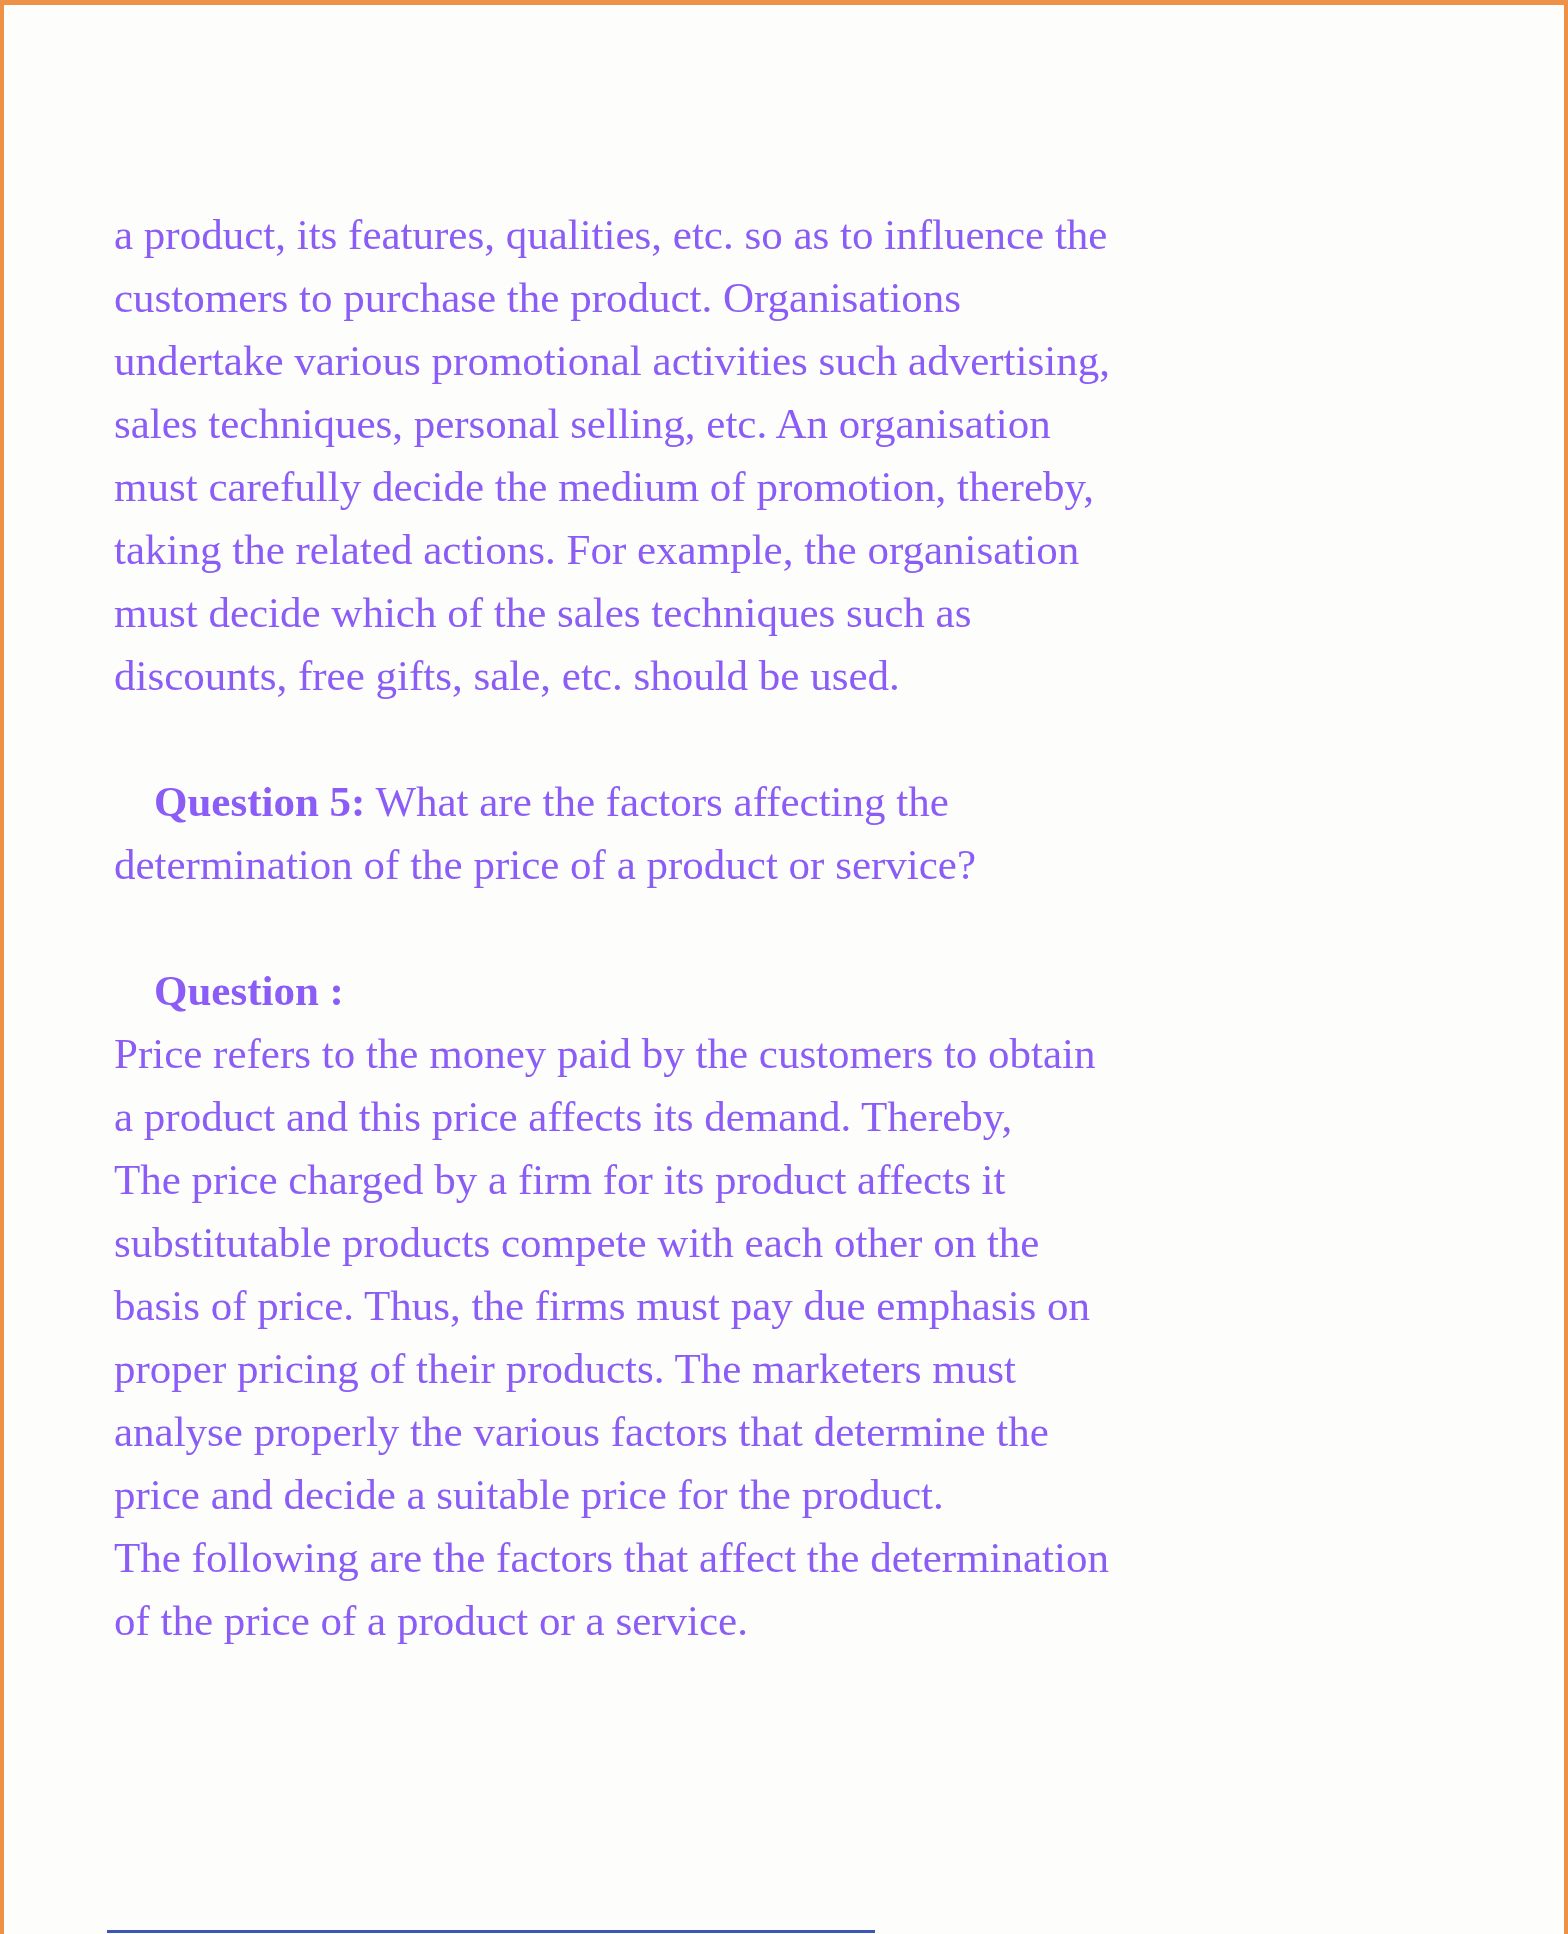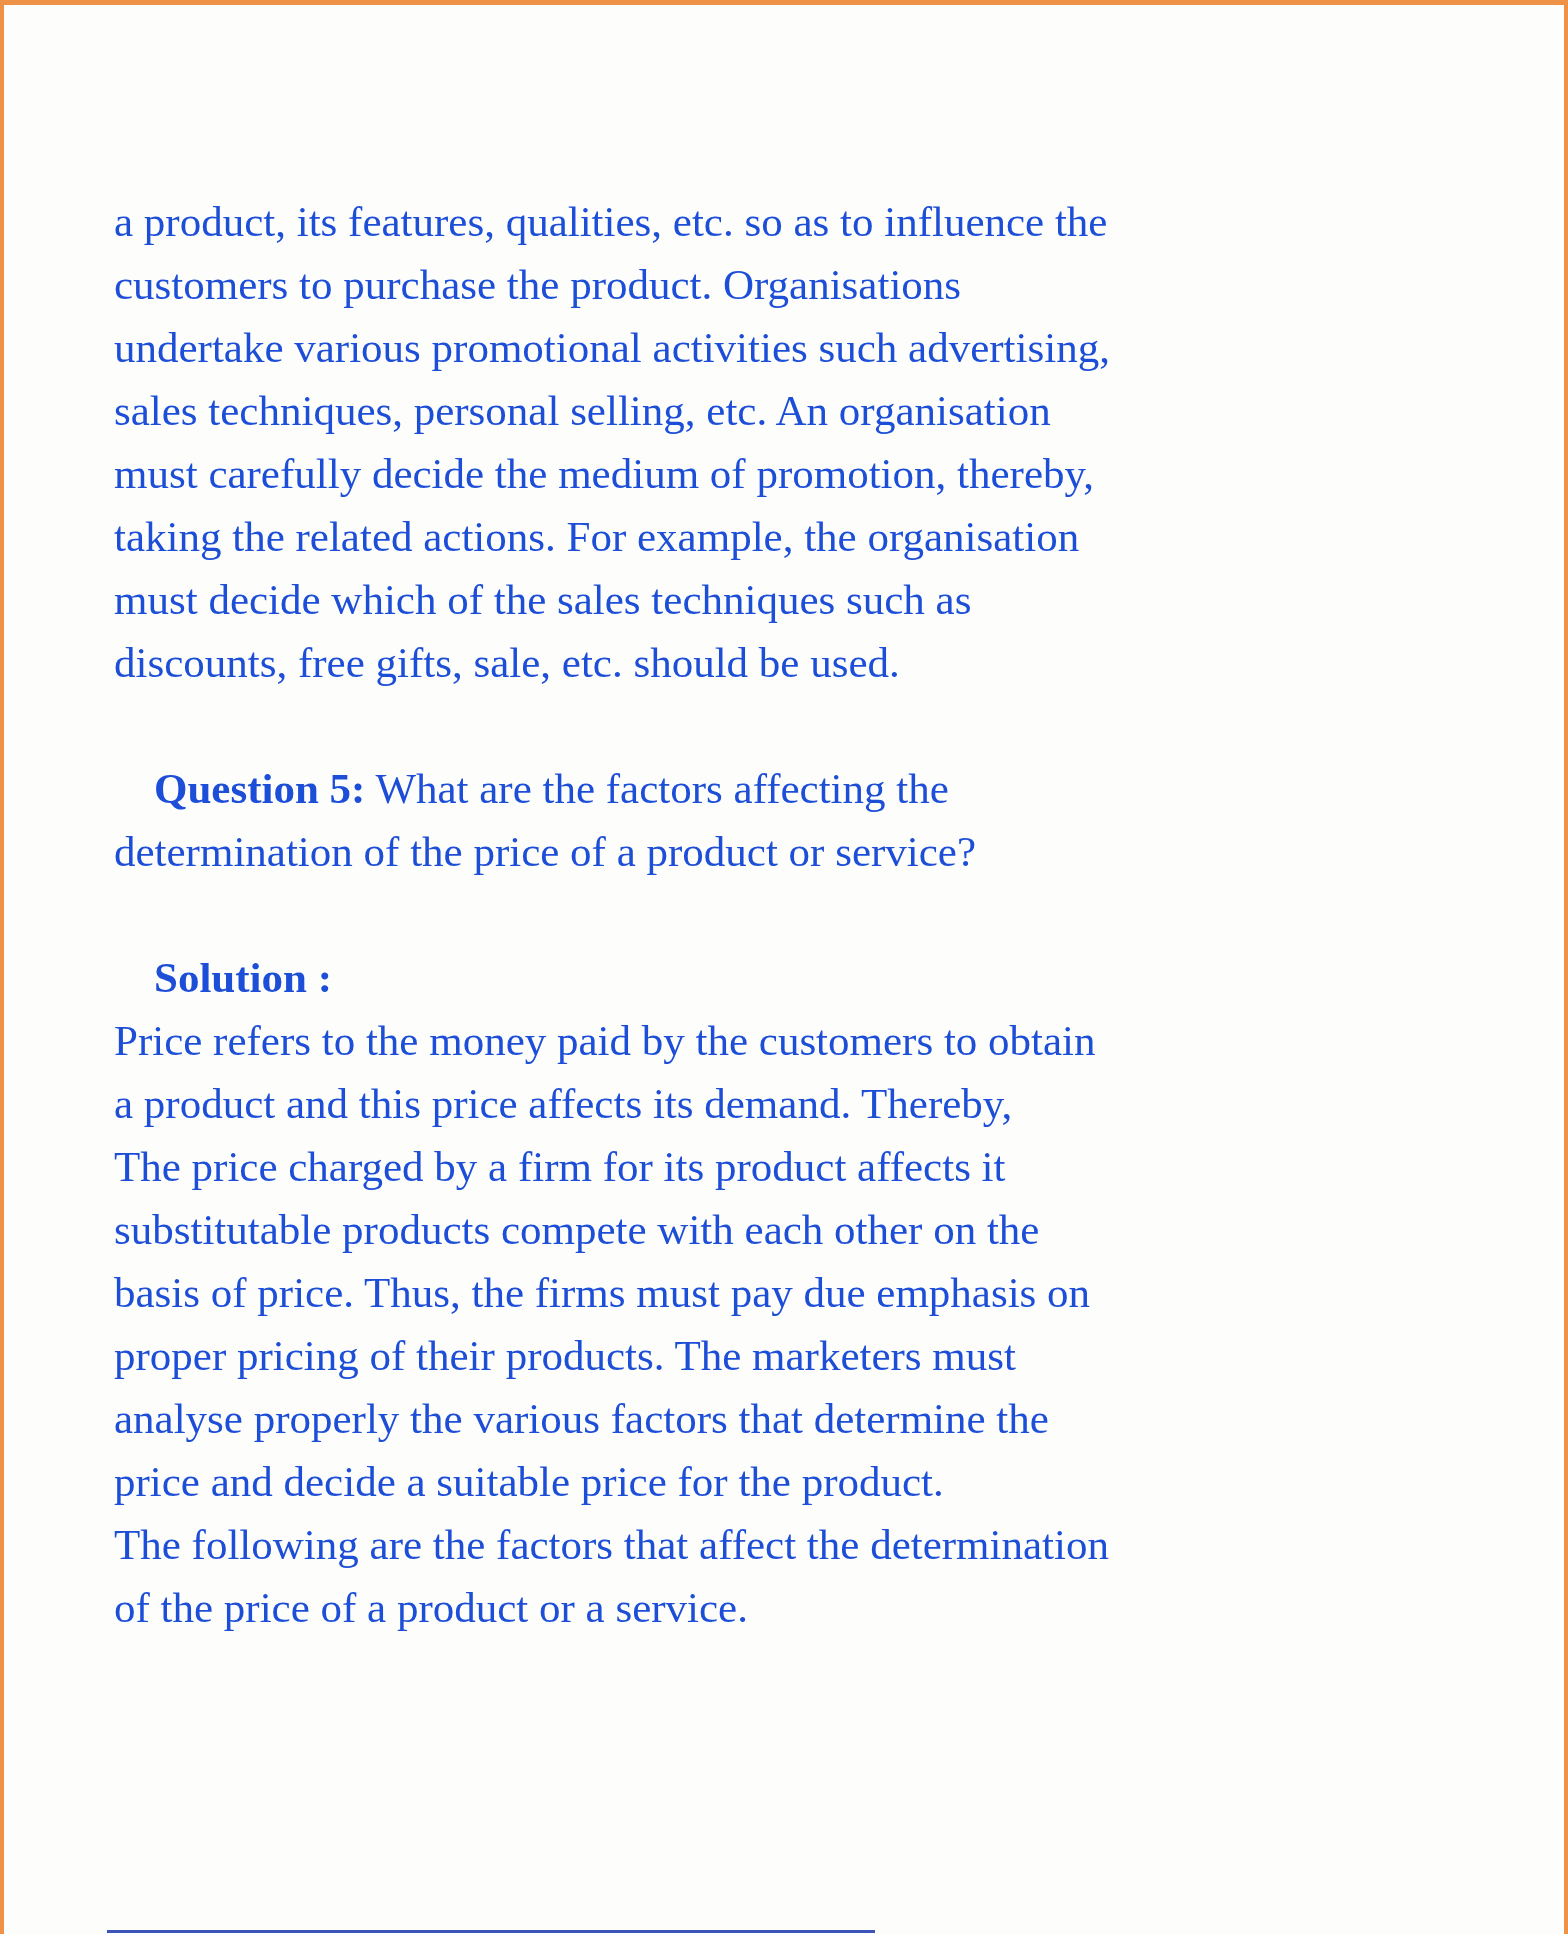--- a/index.html
+++ b/index.html
@@ -18,24 +18,24 @@
     width: 1568px;
     height: 1934px;
     background: #fdfefb;
     border-top: 5px solid #ed9246;
     border-left: 4px solid #ed9246;
     border-right: 4px solid #ed9246;
     overflow: hidden;
   }
   .content {
     position: absolute;
-    top: 0;
+    top: 13px;
     left: 0;
     padding: 185px 40px 0 110px;
-    color: #1d4ed8;
+    color: #8b5cf6;
     font-size: 43px;
     line-height: 63px;
   }
   .line {
     white-space: pre;
   }
   .spacer {
     height: 63px;
   }
   .bold {
@@ -71,21 +71,21 @@
     <div class="spacer"></div>
 
     <div>
       <div class="line"><span class="bold">Question 5:</span><span> What are the factors affecting the</span></div>
       <div class="line">determination of the price of a product or service?</div>
     </div>
 
     <div class="spacer"></div>
 
     <div>
-      <div class="line bold">Solution :</div>
+      <div class="line bold">Question :</div>
       <div class="line">Price refers to the money paid by the customers to obtain</div>
       <div class="line">a product and this price affects its demand. Thereby,</div>
       <div class="line">The price charged by a firm for its product affects it</div>
       <div class="line">substitutable products compete with each other on the</div>
       <div class="line">basis of price. Thus, the firms must pay due emphasis on</div>
       <div class="line">proper pricing of their products. The marketers must</div>
       <div class="line">analyse properly the various factors that determine the</div>
       <div class="line">price and decide a suitable price for the product.</div>
       <div class="line">The following are the factors that affect the determination</div>
       <div class="line">of the price of a product or a service.</div>

